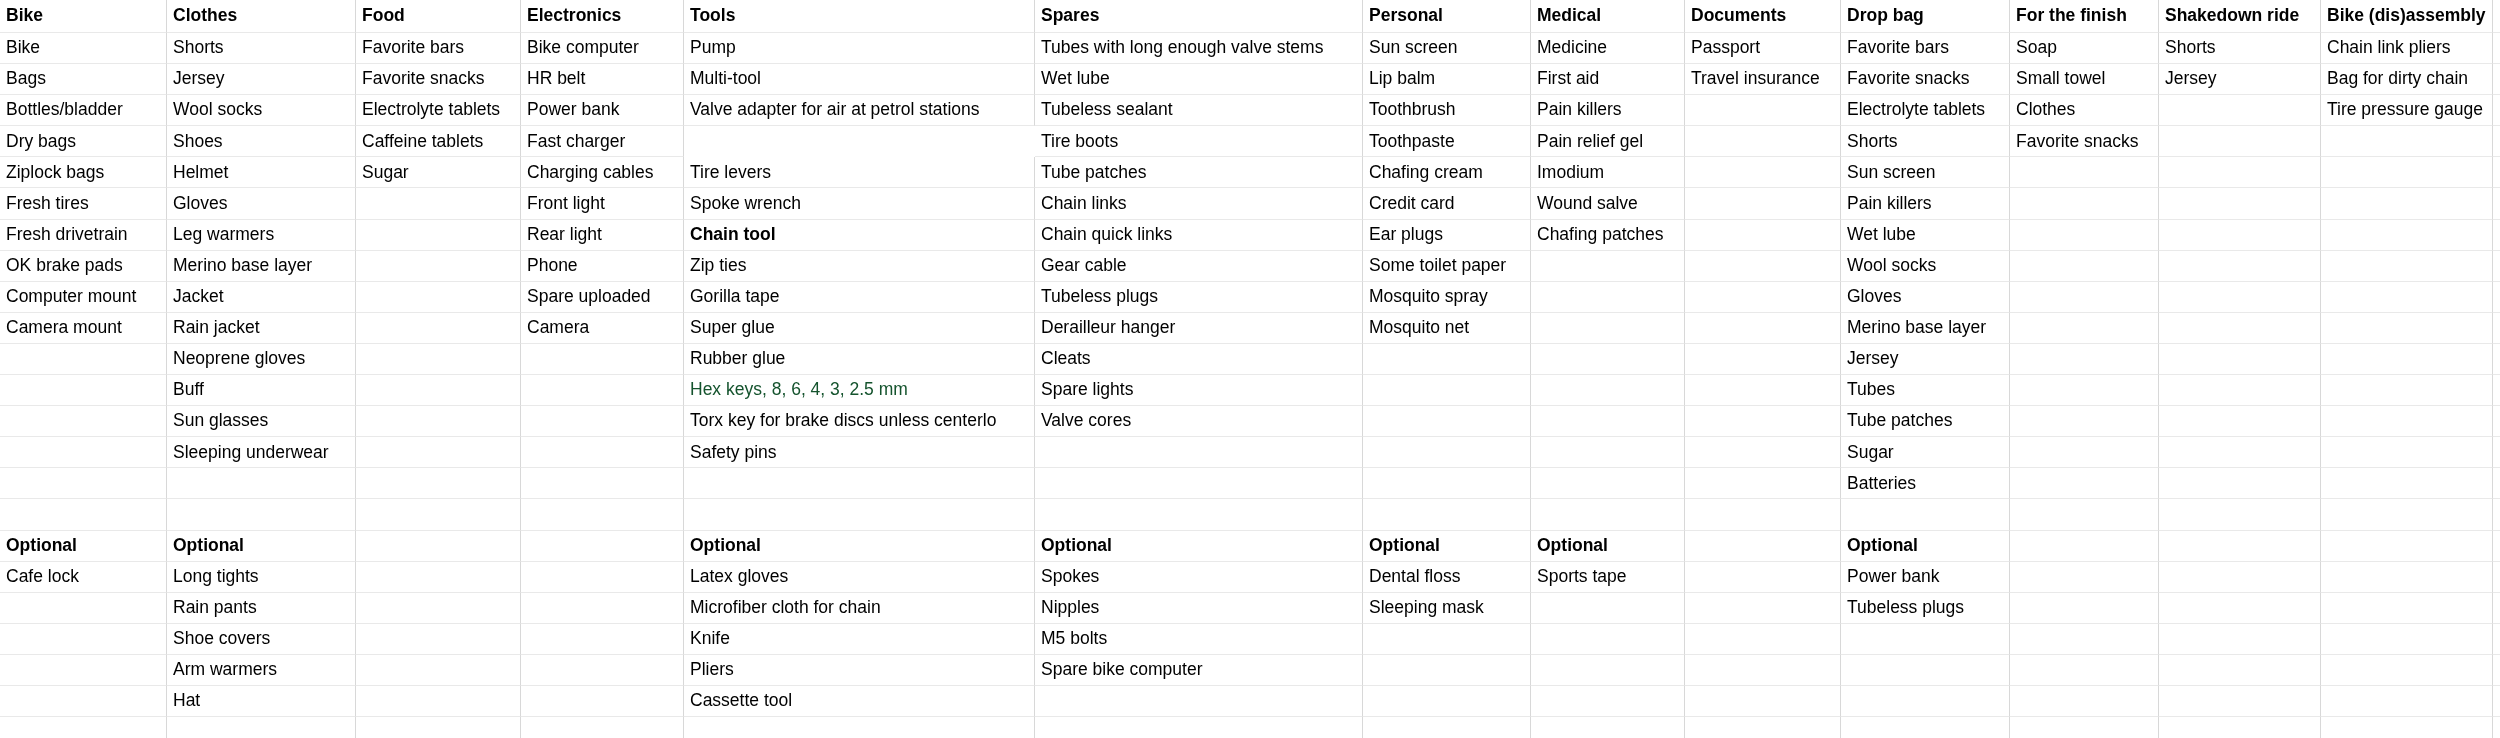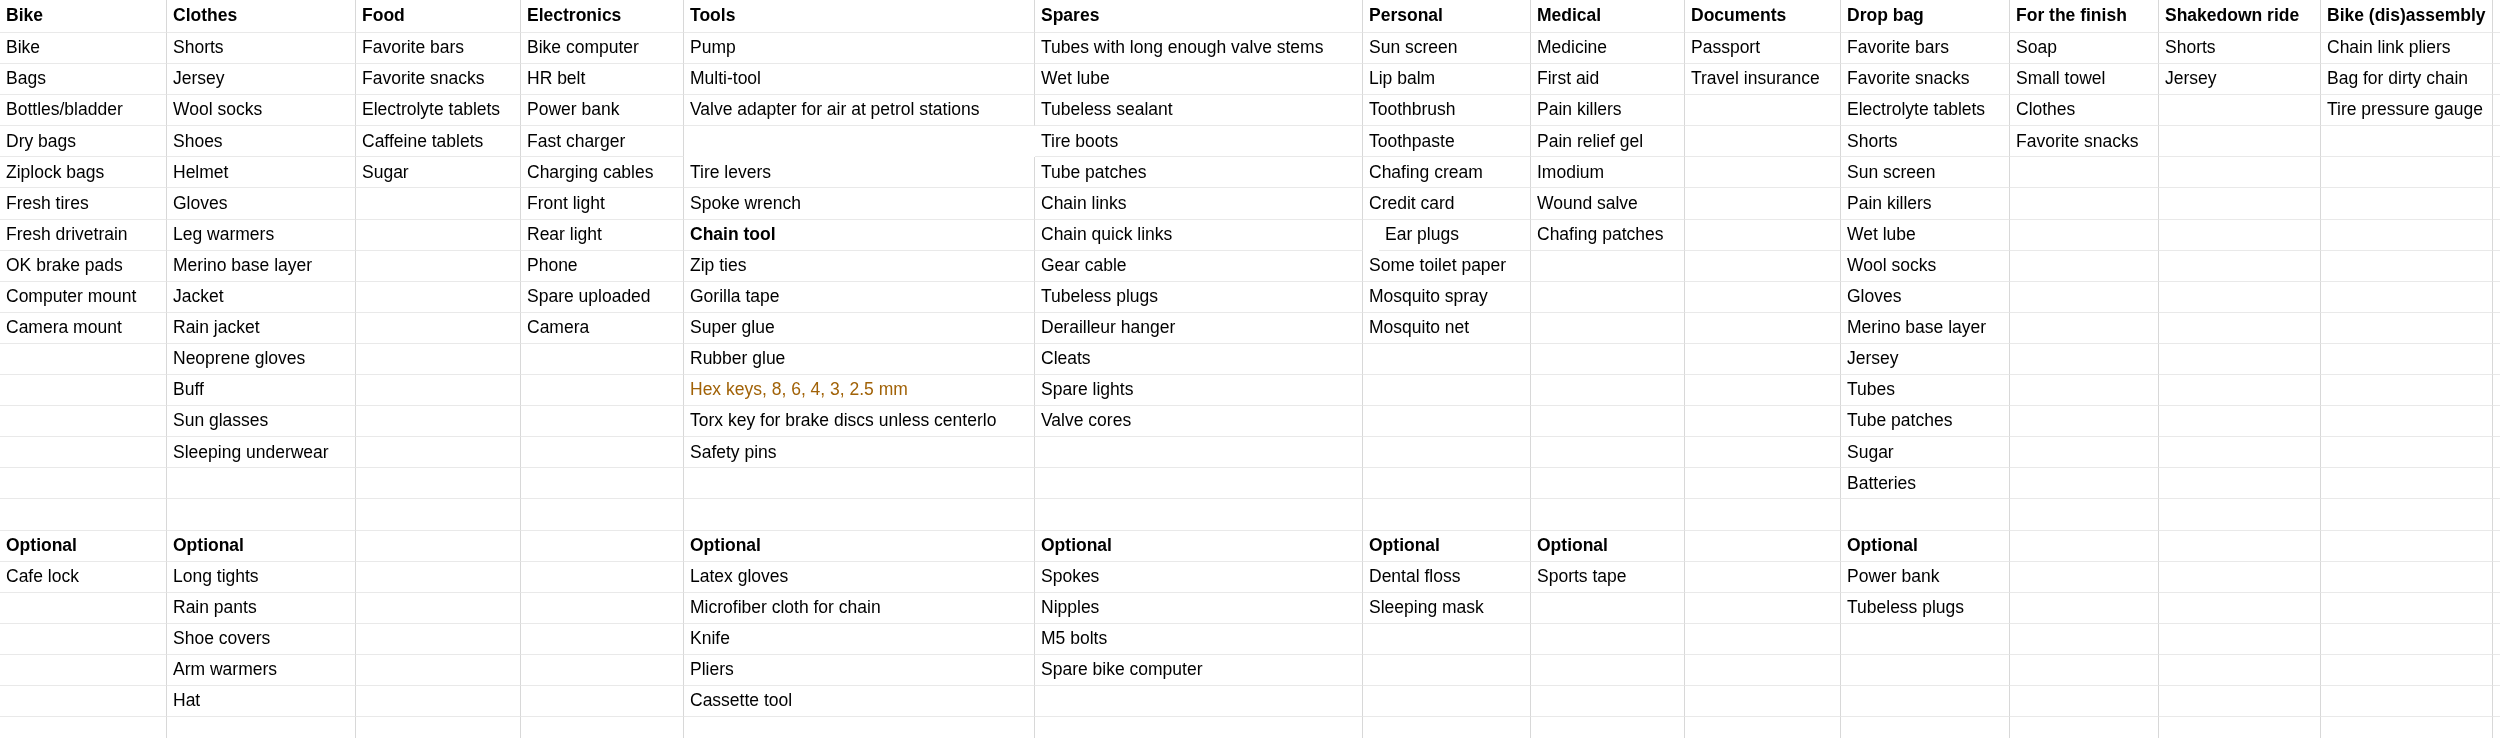--- a/index.html
+++ b/index.html
@@ -21,21 +21,21 @@
     border-right: 1px solid #d8d8d8;
     border-bottom: 1px solid #e9e9e9;
     display: flex;
     align-items: center;
     padding: 0 3px 0 6px;
     white-space: nowrap;
     overflow: hidden;
     line-height: 1;
   }
   .cell.bold { font-weight: bold; }
-  .cell.muted { color: #a16207; }
+  .cell.muted { color: #14532d; }
   .cell.last-col { border-right: none; }
   .cell.no-bottom { border-bottom: none; }
 </style>
 </head>
 <body>
 
 <div id="sheet">
     <div class="cell bold" style="grid-area: 1 / 1;">Bike</div>
     <div class="cell" style="grid-area: 2 / 1;">Bike</div>
     <div class="cell" style="grid-area: 3 / 1;">Bags</div>
@@ -179,21 +179,21 @@
     <div class="cell" style="grid-area: 22 / 6;">Spare bike computer</div>
     <div class="cell" style="grid-area: 23 / 6;"></div>
     <div class="cell no-bottom" style="grid-area: 24 / 6;"></div>
     <div class="cell bold" style="grid-area: 1 / 7;">Personal</div>
     <div class="cell" style="grid-area: 2 / 7;">Sun screen</div>
     <div class="cell" style="grid-area: 3 / 7;">Lip balm</div>
     <div class="cell" style="grid-area: 4 / 7;">Toothbrush</div>
     <div class="cell" style="grid-area: 5 / 7;">Toothpaste</div>
     <div class="cell" style="grid-area: 6 / 7;">Chafing cream</div>
     <div class="cell" style="grid-area: 7 / 7;">Credit card</div>
-    <div class="cell" style="grid-area: 8 / 7; margin-left: 16px;">Ear plugs</div>
+    <div class="cell" style="grid-area: 8 / 7;">Ear plugs</div>
     <div class="cell" style="grid-area: 9 / 7;">Some toilet paper</div>
     <div class="cell" style="grid-area: 10 / 7;">Mosquito spray</div>
     <div class="cell" style="grid-area: 11 / 7;">Mosquito net</div>
     <div class="cell" style="grid-area: 12 / 7;"></div>
     <div class="cell" style="grid-area: 13 / 7;"></div>
     <div class="cell" style="grid-area: 14 / 7;"></div>
     <div class="cell" style="grid-area: 15 / 7;"></div>
     <div class="cell" style="grid-area: 16 / 7;"></div>
     <div class="cell" style="grid-area: 17 / 7;"></div>
     <div class="cell bold" style="grid-area: 18 / 7;">Optional</div>

